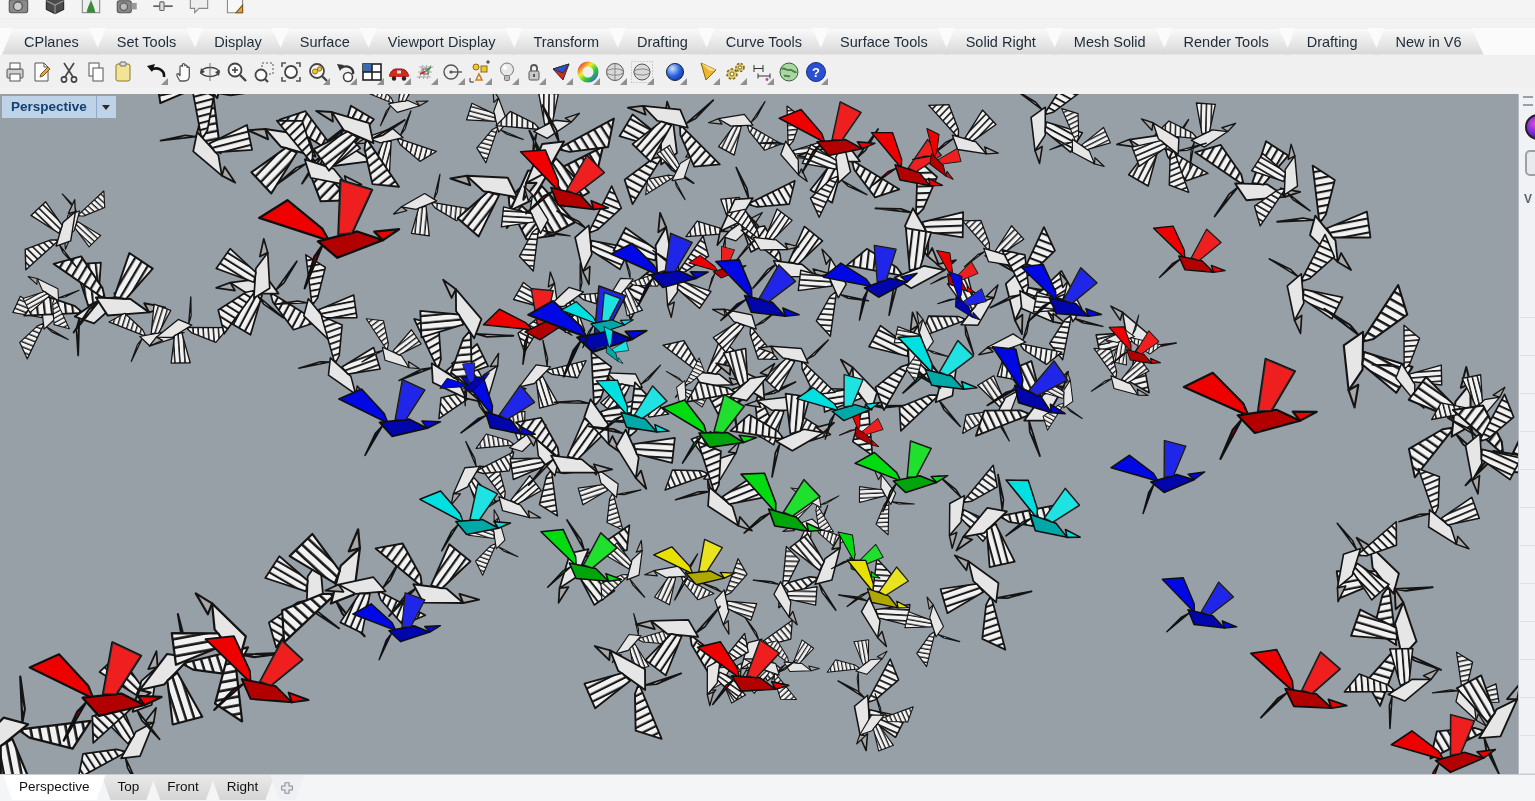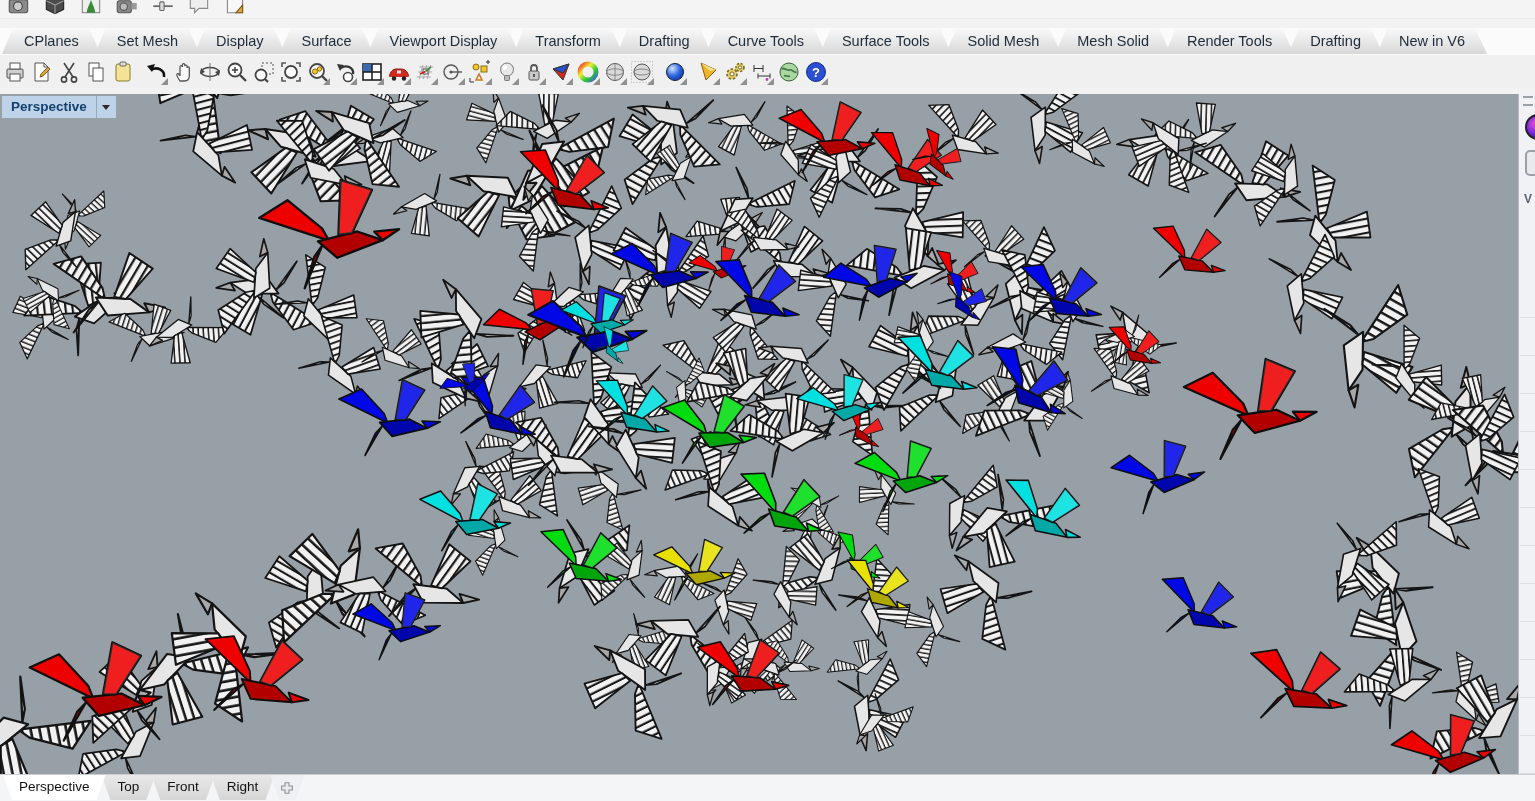--- a/index.html
+++ b/index.html
@@ -3,21 +3,21 @@
 <meta charset="utf-8">
 <style>
   html,body{margin:0;padding:0;width:1535px;height:801px;overflow:hidden;
     font-family:"Liberation Sans",sans-serif;background:#f2f2f2;}
   
   .top-strip{height:18px;background:#f4f4f4;display:flex;align-items:flex-start;
     padding-left:6px;gap:10px;overflow:hidden;border-bottom:1px solid #ececec;}
   .tsi{width:26px;height:18px;overflow:hidden;}
   .tsi svg{width:26px;height:26px;margin-top:-9px;display:block;}
   
-  .tab-bar{height:27px;margin-top:9px;background:#fbfbfb;display:flex;align-items:flex-start;
+  .tab-bar{height:27px;margin-top:9px;background:#fbfbfb;display:flex;align-items:center;
     padding-left:2px;}
   .tab{height:26px;line-height:27px;padding:0 22px;margin-right:-6px;font-size:14.5px;
     color:#1d2b3a;background:linear-gradient(#f9f9f9,#e2e2e2 70%,#d7d7d7);
     clip-path:polygon(11px 0,calc(100% - 12px) 0,100% 100%,0 100%);
     filter:drop-shadow(0 0 1px #b9b9b9);white-space:nowrap;cursor:default;}
   
   .toolbar{height:33px;background:#f0f0f0;display:flex;align-items:center;padding-left:1px;}
   .ticon{position:relative;width:27px;height:29px;display:flex;align-items:center;justify-content:center;}
   .ticon.gap{margin-left:6px;}
   .ticon svg{width:24px;height:24px;}
@@ -103,29 +103,29 @@
     <div class="tsi">
       <svg viewBox="0 0 24 24">
         <path d="M5 4h14v16H5z" fill="#f8f8f8" stroke="#888"></path>
         <path d="M13 20l6-7v7z" fill="#e8a33d" stroke="#7a5a1e"></path>
       </svg>
     </div>
   </div>
 
 <div class="tab-bar">
     <div class="tab">CPlanes</div>
-    <div class="tab">Set Mesh</div>
+    <div class="tab">Set Tools</div>
     <div class="tab">Display</div>
     <div class="tab">Surface</div>
     <div class="tab">Viewport Display</div>
     <div class="tab">Transform</div>
     <div class="tab">Drafting</div>
     <div class="tab">Curve Tools</div>
     <div class="tab">Surface Tools</div>
-    <div class="tab">Solid Mesh</div>
+    <div class="tab">Solid Right</div>
     <div class="tab">Mesh Solid</div>
     <div class="tab">Render Tools</div>
     <div class="tab">Drafting</div>
     <div class="tab">New in V6</div>
   </div>
 
 <div class="toolbar">
     <div class="ticon">
       <svg viewBox="0 0 24 24">
         <rect x="4" y="9" width="16" height="9" rx="1" fill="#cfcfcf" stroke="#555"></rect>

